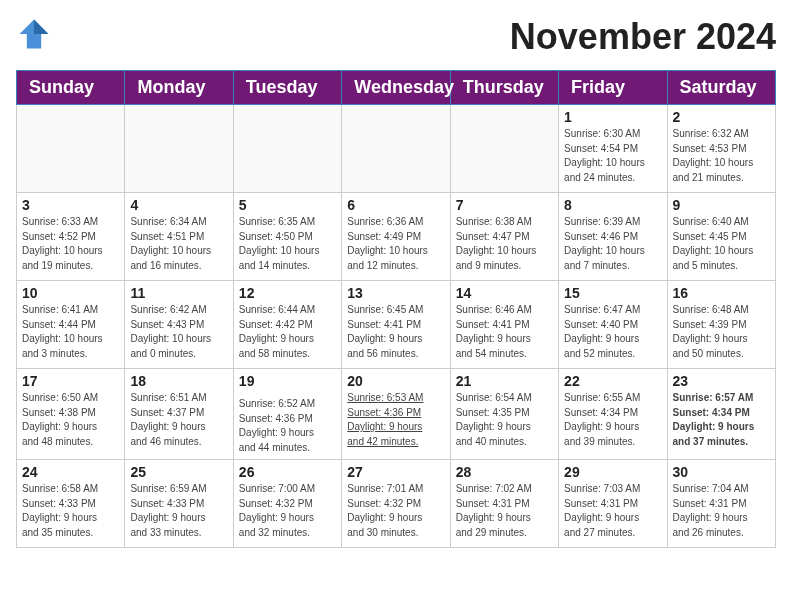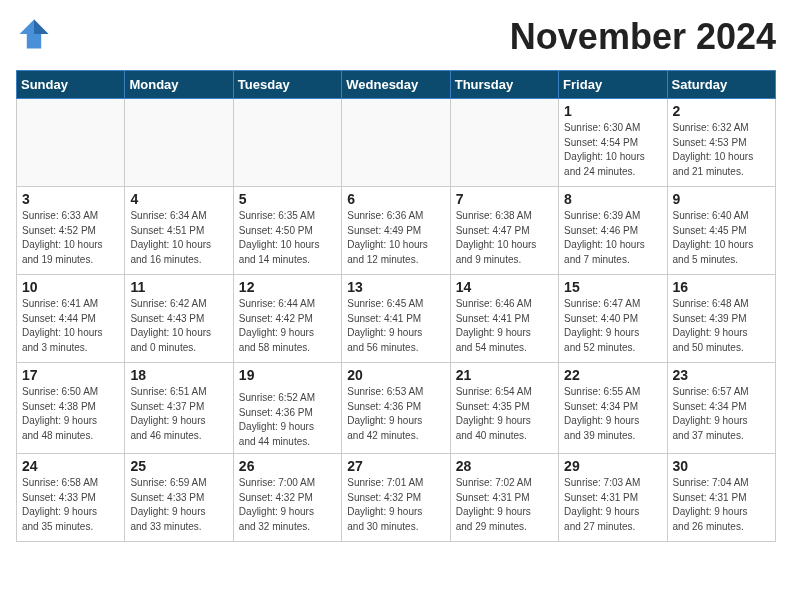--- a/index.html
+++ b/index.html
@@ -45,25 +45,25 @@
     .location-title {
       font-size: 16px;
       color: #555;
     }
     .calendar-table {
       width: 100%;
       border-collapse: collapse;
       table-layout: fixed;
     }
     .calendar-table th {
-      background-color: #0c4a6e;
+      background-color: #701a75;
       color: #fff;
-      font-size: 13px;
+      font-size: 18px;
       font-weight: bold;
-      padding: 6px 4px;
+      padding: 6px 12px;
       text-align: left;
       border: 1px solid #3a7fc1;
     }
     .calendar-table td {
       vertical-align: top;
       border: 1px solid #ccc;
       padding: 4px 5px;
       font-size: 10.5px;
       color: #333;
       height: 88px;
@@ -253,42 +253,42 @@
         </td>
         <td>
           <span class="day-number">19</span>
           <div class="day-info" style="white-space: pre-line; margin-top: 8px;">Sunrise: 6:52 AM
 Sunset: 4:36 PM
 Daylight: 9 hours
 and 44 minutes.</div>
         </td>
         <td>
           <span class="day-number">20</span>
-          <div class="day-info" style="white-space: pre-line;">Sunrise: 6:53 AM
+          <div class="day-info" style="white-space: pre-line; text-decoration: underline;">Sunrise: 6:53 AM
 Sunset: 4:36 PM
 Daylight: 9 hours
 and 42 minutes.</div>
         </td>
         <td>
           <span class="day-number">21</span>
           <div class="day-info" style="white-space: pre-line;">Sunrise: 6:54 AM
 Sunset: 4:35 PM
 Daylight: 9 hours
 and 40 minutes.</div>
         </td>
         <td>
           <span class="day-number">22</span>
           <div class="day-info" style="white-space: pre-line;">Sunrise: 6:55 AM
 Sunset: 4:34 PM
 Daylight: 9 hours
 and 39 minutes.</div>
         </td>
         <td>
           <span class="day-number">23</span>
-          <div class="day-info" style="white-space: pre-line;">Sunrise: 6:57 AM
+          <div class="day-info" style="white-space: pre-line; font-weight: bold;">Sunrise: 6:57 AM
 Sunset: 4:34 PM
 Daylight: 9 hours
 and 37 minutes.</div>
         </td>
       </tr>
       <tr>
         <td>
           <span class="day-number">24</span>
           <div class="day-info" style="white-space: pre-line;">Sunrise: 6:58 AM
 Sunset: 4:33 PM

